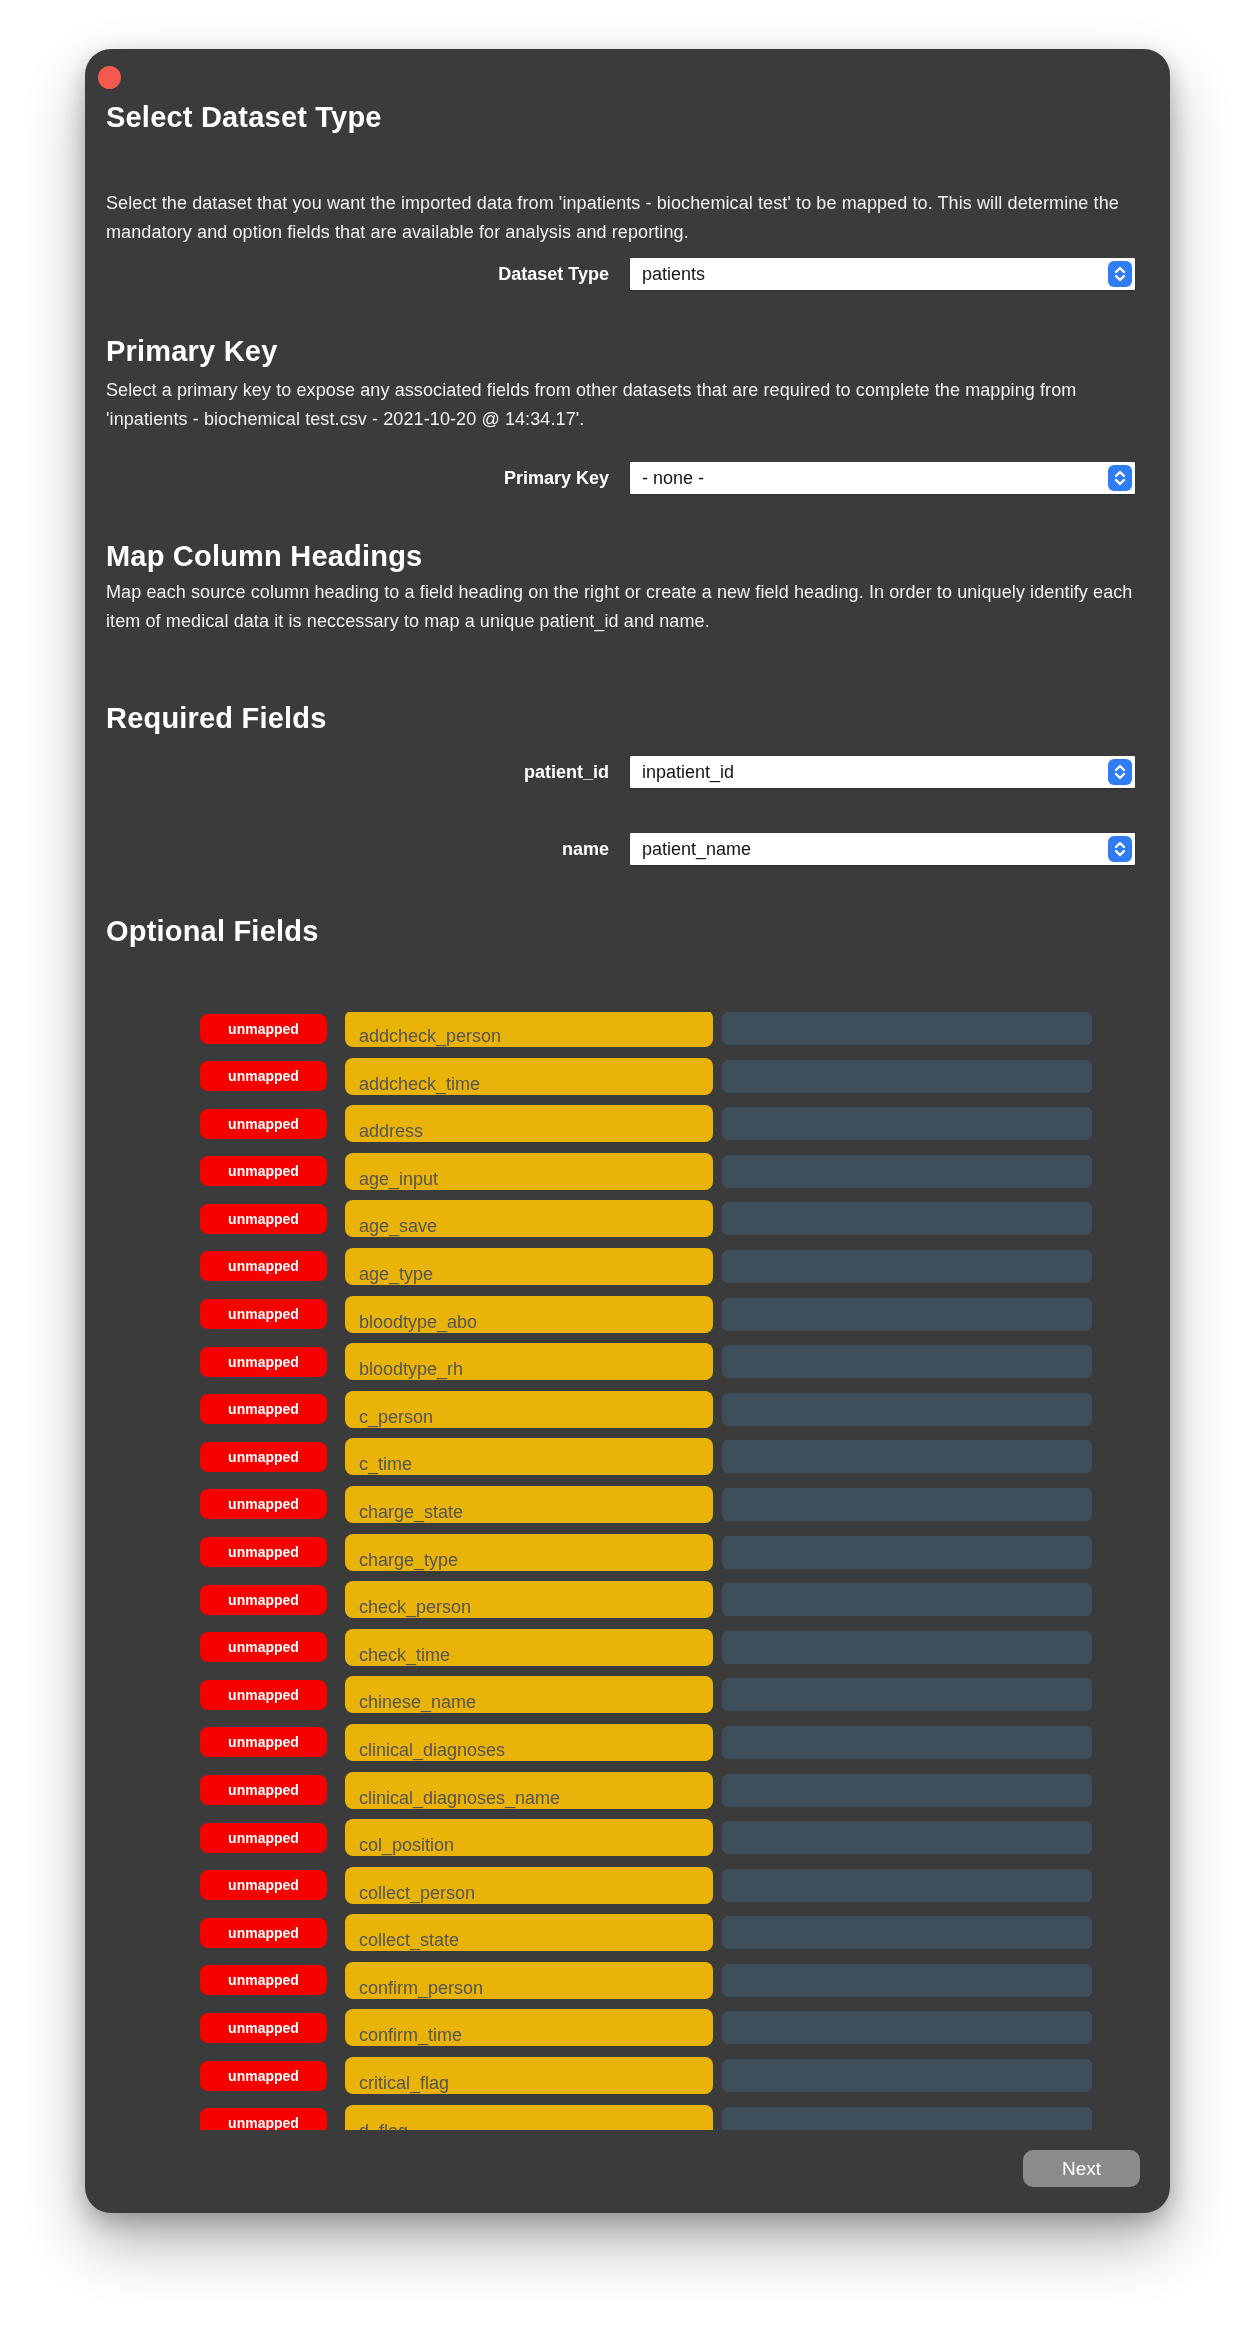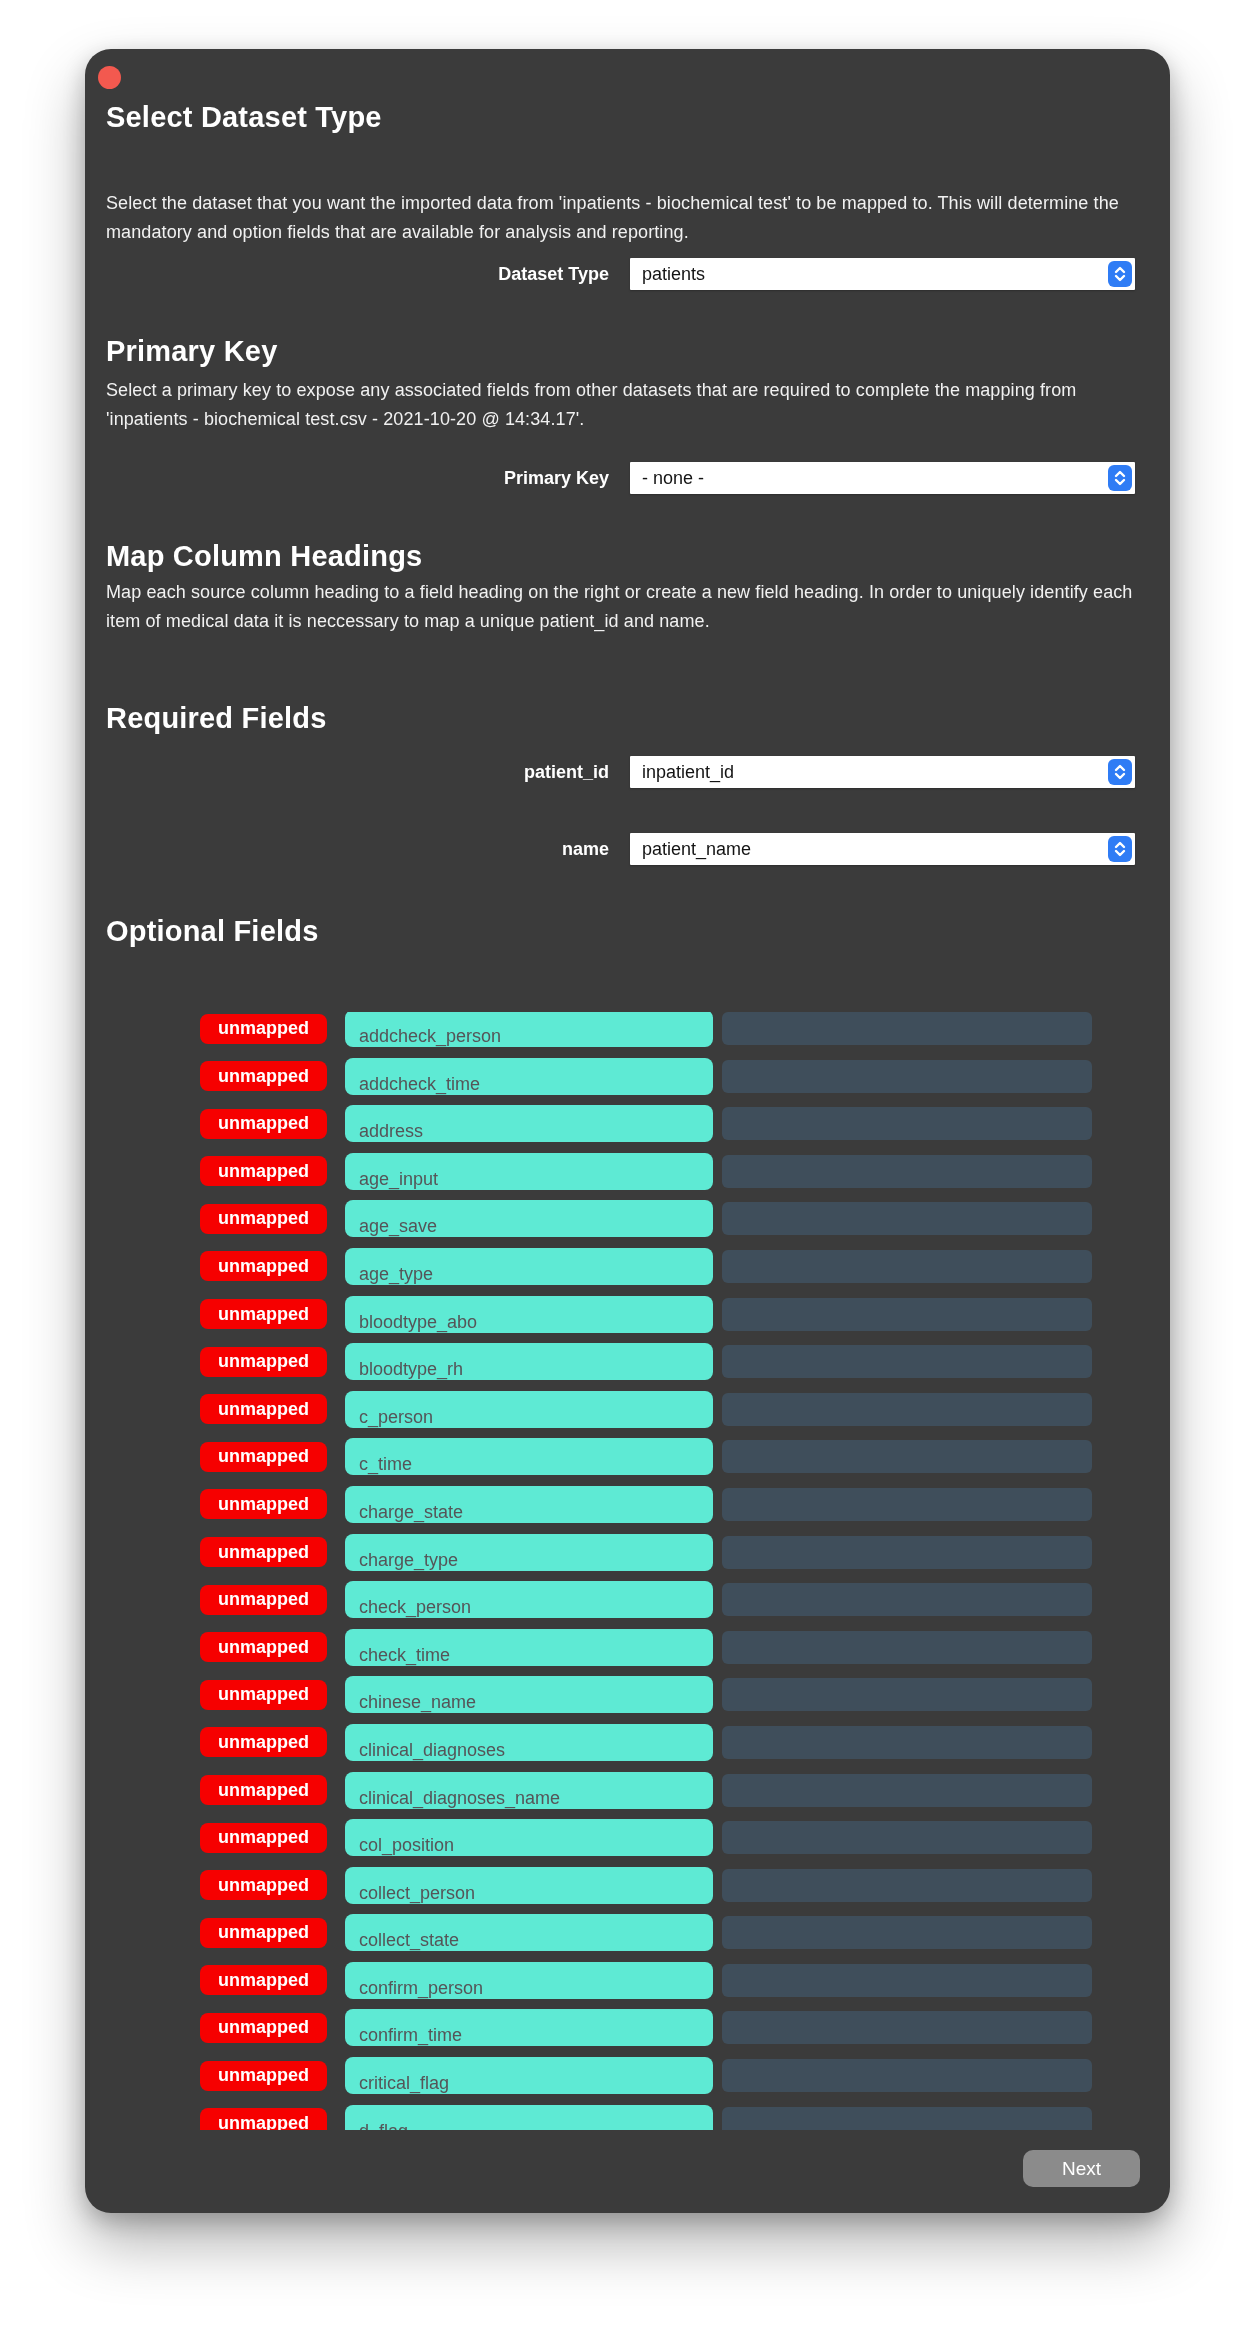--- a/index.html
+++ b/index.html
@@ -62,27 +62,27 @@
     position:absolute;left:0;top:963px;width:1085px;height:1118px;
     overflow:hidden;
   }
   .opt-row{
     display:flex;align-items:center;
     height:33px;margin-bottom:14.6px;
   }
   .badge{
     margin-left:115px;flex:0 0 127px;height:30px;
     background:#f60000;border-radius:8px;
-    color:#ffffff;font-size:18px;font-weight:bold;
+    color:#ffffff;font-size:14px;font-weight:bold;
     display:flex;align-items:center;justify-content:center;
     box-sizing:border-box;
   }
   .field-input{
     margin-left:18px;flex:0 0 368px;height:37px;
-    background:#5eead4;border:none;border-radius:8px;
+    background:#eab308;border:none;border-radius:8px;
     font-family:"Liberation Sans", sans-serif;
     font-size:18px;color:#555558;
     padding:16px 0 0 14px;box-sizing:border-box;
     outline:none;
   }
   .map-slot{
     margin-left:9px;flex:0 0 370px;height:33px;
     background:#3f4e5b;border-radius:6px;
   }
   .next-btn{

